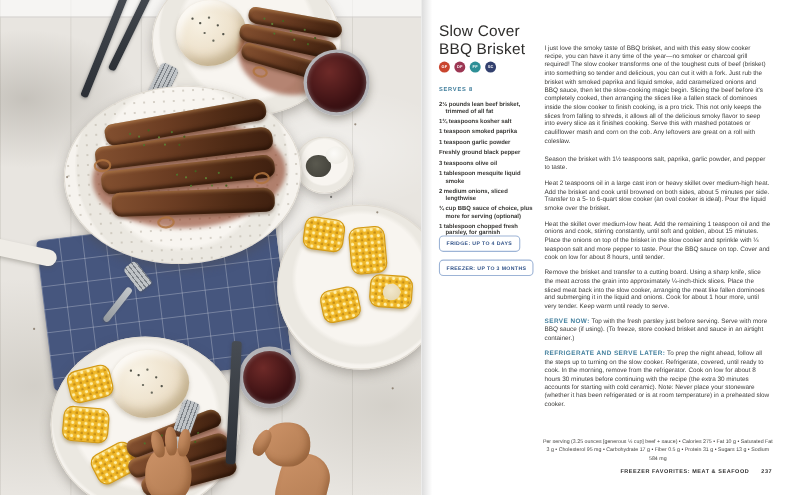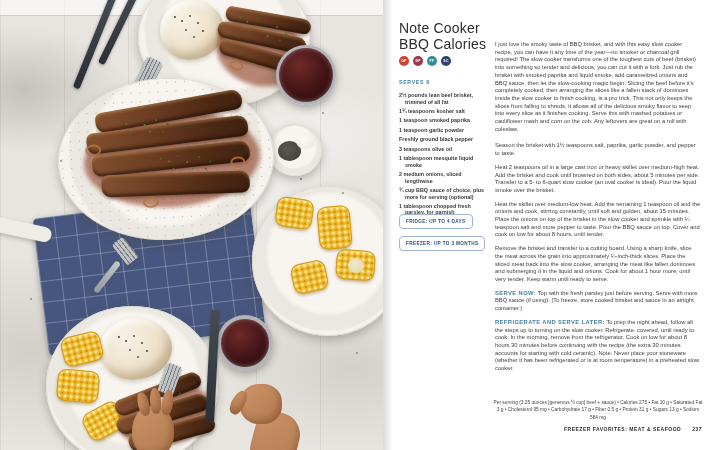--- a/index.html
+++ b/index.html
@@ -180,22 +180,22 @@
     <div class="crumb" style="left:342px; top:192px;"></div>
     <div class="crumb" style="left:300px; top:178px; background:#3b3b37;"></div>
     <div class="crumb" style="left:30px; top:298px;"></div>
     <div class="crumb" style="left:356px; top:352px;"></div>
   </div>
 
   <div class="page">
     <div class="spine"></div>
 
     <div class="title">
-      <div>Note Cooker</div>
-      <div>BBQ Calories</div>
+      <div>Slow Cover</div>
+      <div>BBQ Brisket</div>
     </div>
 
     <div class="badges">
       <span class="badge" style="background-color: rgb(201, 69, 46);">GF</span>
       <span class="badge" style="background-color: rgb(156, 54, 83);">DF</span>
       <span class="badge" style="background-color: rgb(46, 143, 150);">FF</span>
       <span class="badge" style="background-color: rgb(50, 64, 110);">SC</span>
     </div>
 
     <div class="serves" style="color: rgb(68, 128, 158);">SERVES 8</div>

